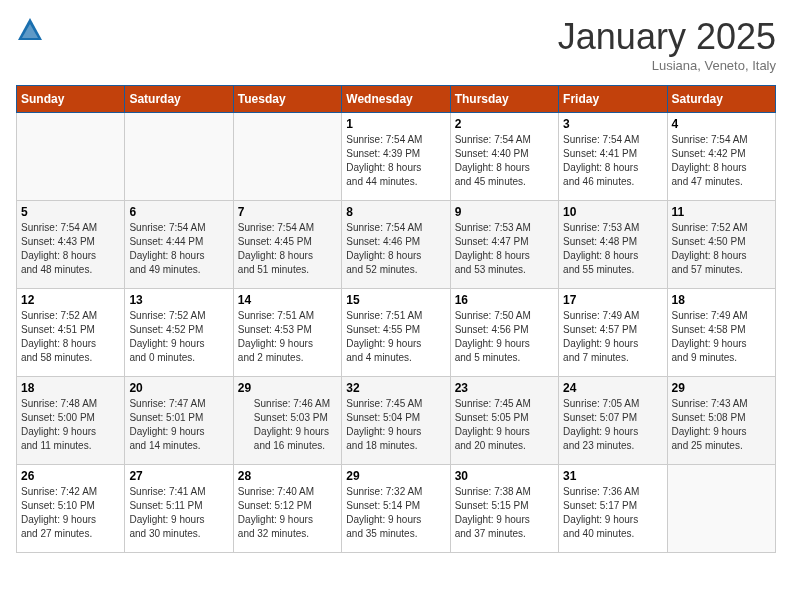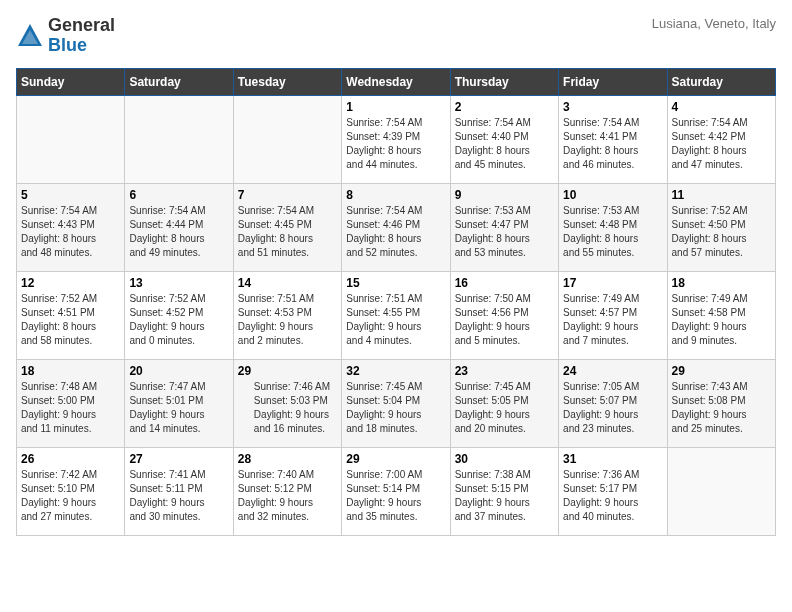--- a/index.html
+++ b/index.html
@@ -43,21 +43,21 @@
     .calendar-subtitle {
       font-size: 13px;
       color: #737373;
     }
     table {
       width: 100%;
       border-collapse: collapse;
       font-size: 11px;
     }
     thead tr th {
-      background: #404040;
+      background: #c2410c;
       color: #fff;
       padding: 6px 4px;
       text-align: left;
       font-size: 12px;
       font-weight: bold;
       border: 1px solid #1a5a9a;
     }
     tbody tr td {
       border: 1px solid #ccc;
       vertical-align: top;
@@ -87,26 +87,23 @@
   </style>
 </head>
 <body>
 
 <div class="header">
   <div class="logo">
     <svg class="logo-icon" viewBox="0 0 28 28">
       <polygon points="14,2 26,24 2,24" fill="#1a6faf"></polygon>
       <polygon points="14,8 22,22 6,22" fill="#fff" opacity="0.3"></polygon>
     </svg>
-    <div class="logo-text">
-      <span class="logo-general">General</span><br>
-      <span class="logo-blue">Blue</span>
-    </div>
   </div>
   <div class="title-block">
+    <div class="calendar-title">January 2025</div>
     <div class="calendar-subtitle">Lusiana, Veneto, Italy</div>
   </div>
 </div>
 
 <table>
   <thead>
     <tr>
     <th>Sunday</th>
         <th>Saturday</th>
         <th>Tuesday</th>
@@ -320,21 +317,21 @@
         </td>
         <td>
           <div class="day-number">28</div>
           <div class="day-info" style="white-space: pre-line;">Sunrise: 7:40 AM
 Sunset: 5:12 PM
 Daylight: 9 hours
 and 32 minutes.</div>
         </td>
         <td>
           <div class="day-number">29</div>
-          <div class="day-info" style="white-space: pre-line;">Sunrise: 7:00 AM
+          <div class="day-info" style="white-space: pre-line;">Sunrise: 7:32 AM
 Sunset: 5:14 PM
 Daylight: 9 hours
 and 35 minutes.</div>
         </td>
         <td>
           <div class="day-number">30</div>
           <div class="day-info" style="white-space: pre-line;">Sunrise: 7:38 AM
 Sunset: 5:15 PM
 Daylight: 9 hours
 and 37 minutes.</div>

